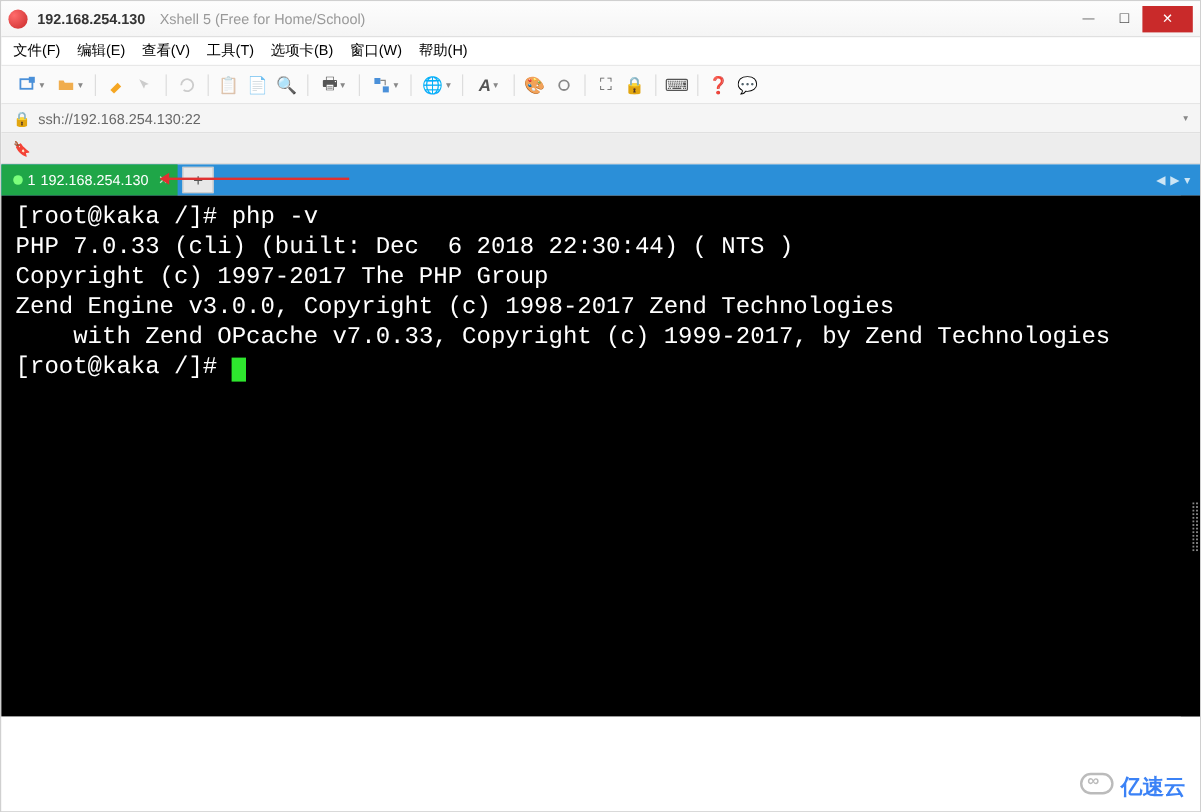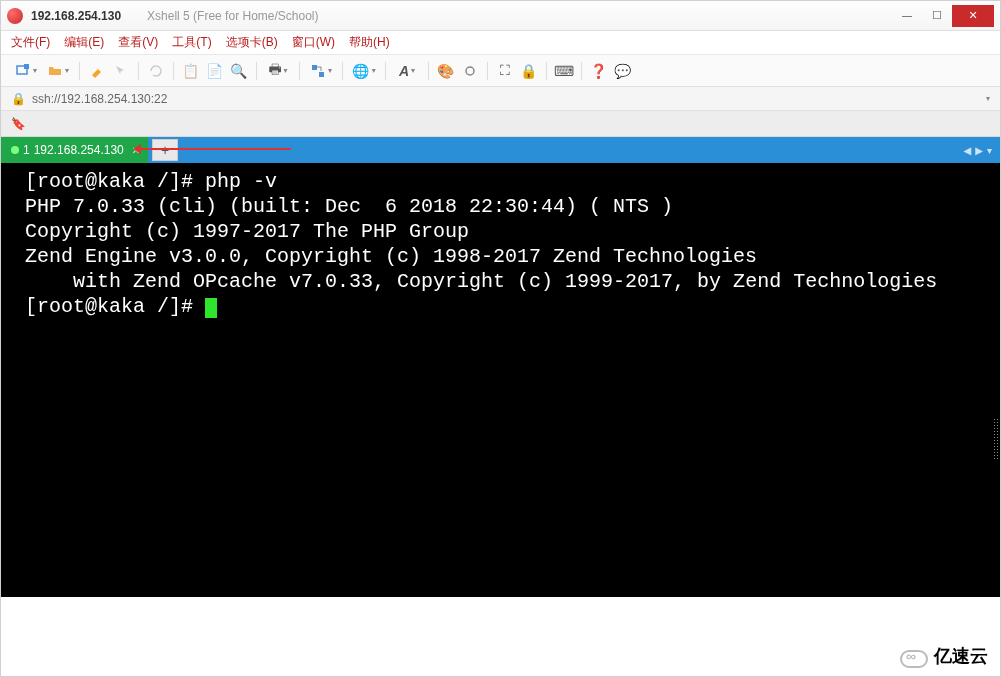--- a/index.html
+++ b/index.html
@@ -22,41 +22,41 @@
       padding: 0 6px;
       border-bottom: 1px solid #e0e0e0;
     }
     .app-icon {
       width: 16px; height: 16px;
       background: radial-gradient(circle at 30% 30%, #ff6b6b, #c92a2a);
       border-radius: 50%;
       margin-right: 8px;
     }
     .title-text { font-weight: bold; color: #333; }
-    .title-sub { color: #999; margin-left: 26px; }
+    .title-sub { color: #999; margin-left: 12px; }
     .winbtns { margin-left: auto; display: flex; }
     .winbtn {
       width: 30px; height: 22px;
       display: flex; align-items: center; justify-content: center;
       color: #555; font-size: 13px;
     }
     .winbtn.close { background: #c92a2a; color: #fff; width: 42px; }
     .winbtn.close:before { content: "✕"; font-size: 11px; }
     .winbtn.max:before { content: "☐"; font-size: 11px; }
     .winbtn.min:before { content: "—"; font-size: 10px; }
 
     
     .menubar {
       height: 24px;
       display: flex;
       align-items: center;
       padding: 0 10px;
       gap: 14px;
       border-bottom: 1px solid #e8e8e8;
-      color: #b91c1c;
+      color: #000000;
     }
     .menubar span { cursor: default; }
 
     
     .toolbar {
       height: 32px;
       display: flex;
       align-items: center;
       padding: 0 10px;
       gap: 2px;
@@ -149,21 +149,21 @@
       border-right: 8px solid #e03131;
     }
 
     
     .terminal {
       background: #000;
       color: #fff;
       font-family: "Consolas", "Courier New", monospace;
       font-size: 20px;
       line-height: 25px;
-      padding: 6px 24px;
+      padding: 6px 12px;
       height: 434px;
       overflow: hidden;
       white-space: pre-wrap;
       word-break: break-all;
       position: relative;
     }
     .terminal .scrollbar {
       position: absolute;
       right: 0; top: 0;
       width: 16px; height: 100%;
@@ -180,24 +180,24 @@
       display: inline-block;
       width: 12px; height: 20px;
       background: #2ee62e;
       vertical-align: text-bottom;
     }
 
     
     .watermark {
       position: absolute;
       right: 12px; bottom: 8px;
-      color: #000000;
+      color: #3b82f6;
       font-size: 18px;
       font-weight: bold;
-      display: flex; align-items: flex-end; gap: 6px;
+      display: flex; align-items: flex-start; gap: 6px;
     }
     .watermark .cloud {
       width: 28px; height: 18px;
       border: 2px solid #bbb;
       border-radius: 10px 10px 10px 10px;
       position: relative;
     }
     .watermark .cloud:before {
       content: "∞";
       position: absolute;

